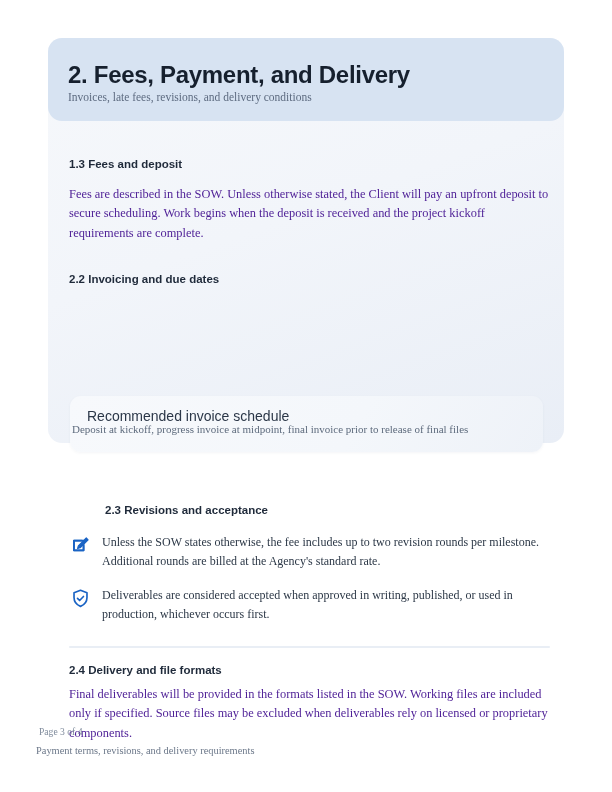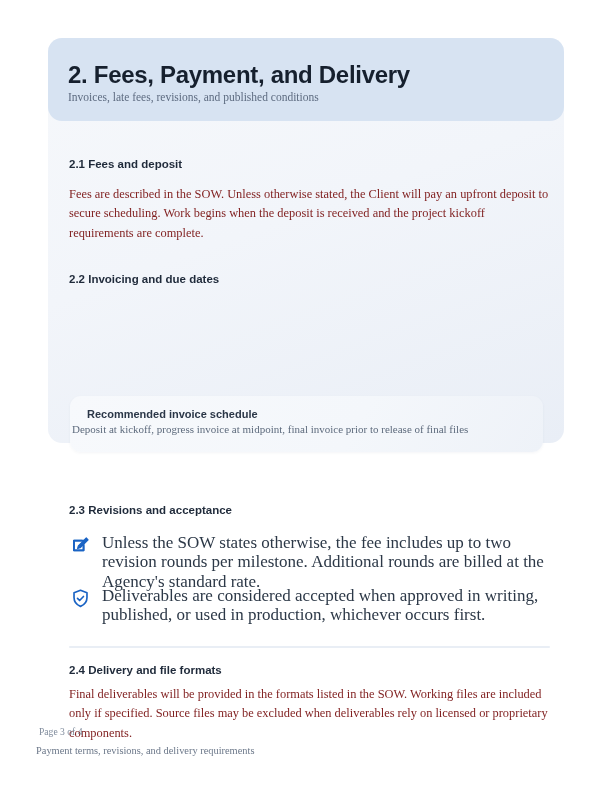--- a/index.html
+++ b/index.html
@@ -73,41 +73,41 @@
     color: #1f2a3a;
     white-space: nowrap;
   }
   .sec-body {
     position: absolute;
     left: 69px;
     width: 481px;
     font-family: "Liberation Serif", serif;
     font-size: 12.4px;
     line-height: 19.4px;
-    color: #7f1d1d;
+    color: #4c1d95;
     text-align: left;
   }
 
   
   .callout {
     position: absolute;
     left: 70px;
     top: 396px;
     width: 473px;
     height: 56px;
     border-radius: 11px;
     background: linear-gradient(120deg, #f7f9fc 0%, #f4f7fb 60%, #eef2f8 100%);
     box-shadow: 0 1px 3px rgba(40,60,90,0.05);
   }
   .callout-title {
     position: absolute;
     left: 17px;
     top: 12px;
-    font-size: 11px;
-    font-weight: bold;
+    font-size: 14px;
+    font-weight: normal;
     color: #2b3748;
     white-space: nowrap;
   }
   .callout-text {
     position: absolute;
     left: 2px;
     top: 27px;
     font-family: "Liberation Serif", serif;
     font-size: 11px;
     color: #5e6b7d;
@@ -130,21 +130,21 @@
   .icon-row .ico svg {
     display: block;
     width: 21px;
     height: 21px;
   }
   .icon-row .itext {
     position: absolute;
     left: 33px;
     width: 448px;
     font-family: "Liberation Serif", serif;
-    font-size: 17px;
+    font-size: 12px;
     line-height: 19.4px;
     color: #2c3847;
   }
 
   
   .divider {
     position: absolute;
     left: 69px;
     top: 646px;
     width: 481px;
@@ -175,34 +175,34 @@
 </style>
 </head>
 <body>
 
 <div class="page">
 
   <div class="body-panel"></div>
 
   <div class="header-band">
     <div class="header-title">2. Fees, Payment, and Delivery</div>
-    <div class="header-subtitle">Invoices, late fees, revisions, and published conditions</div>
-  </div>
-
-  <div class="sec-heading" style="top:158px;">2.1 Fees and deposit</div>
+    <div class="header-subtitle">Invoices, late fees, revisions, and delivery conditions</div>
+  </div>
+
+  <div class="sec-heading" style="top:158px;">1.3 Fees and deposit</div>
   <div class="sec-body" style="top:185px;">Fees are described in the SOW. Unless otherwise stated, the Client will pay an upfront deposit to secure scheduling. Work begins when the deposit is received and the project kickoff requirements are complete.</div>
 
   <div class="sec-heading" style="top:273px;">2.2 Invoicing and due dates</div>
 
   <div class="callout">
     <div class="callout-title">Recommended invoice schedule</div>
     <div class="callout-text">Deposit at kickoff, progress invoice at midpoint, final invoice prior to release of final files</div>
   </div>
 
-  <div class="sec-heading" style="top:504px;">2.3 Revisions and acceptance</div>
+  <div class="sec-heading" style="top:504px;margin-left:36px;">2.3 Revisions and acceptance</div>
 
   <div class="icon-row" style="top:533px;">
     <span class="ico">
       <svg viewBox="0 0 24 24" fill="none">
         <path d="M4.5 6.5h9.2M4.5 6.5v11h11V12" stroke="#1a63c4" stroke-width="2" stroke-linecap="round" stroke-linejoin="round"></path>
         <path d="M4.5 6.5h11v11h-11z" stroke="#1a63c4" stroke-width="2" stroke-linejoin="round"></path>
         <path d="M18.6 3.4l2.1 2.1-9.1 9.1-2.9.8.8-2.9 9.1-9.1z" fill="#1a63c4" stroke="#1a63c4" stroke-width="1.3" stroke-linejoin="round"></path>
       </svg>
     </span>
     <span class="itext">Unless the SOW states otherwise, the fee includes up to two revision rounds per milestone. Additional rounds are billed at the Agency's standard rate.</span>

